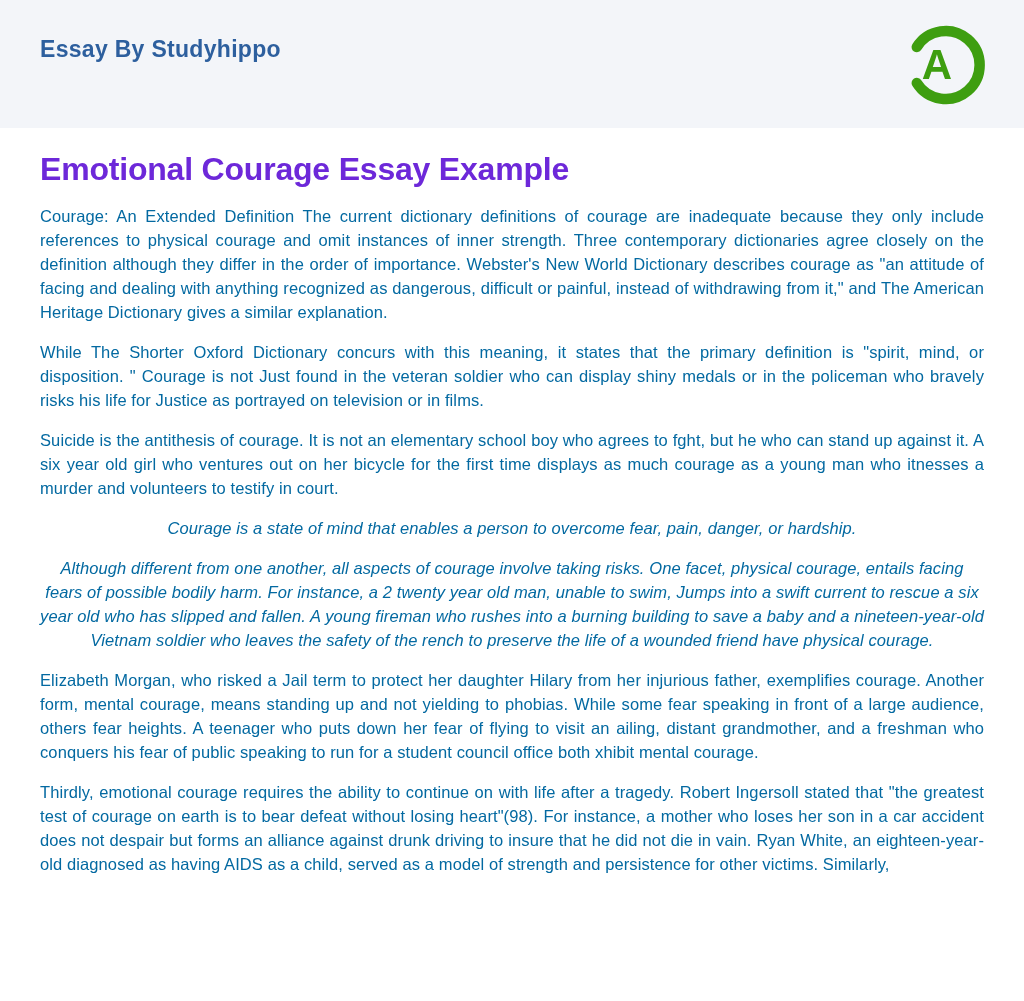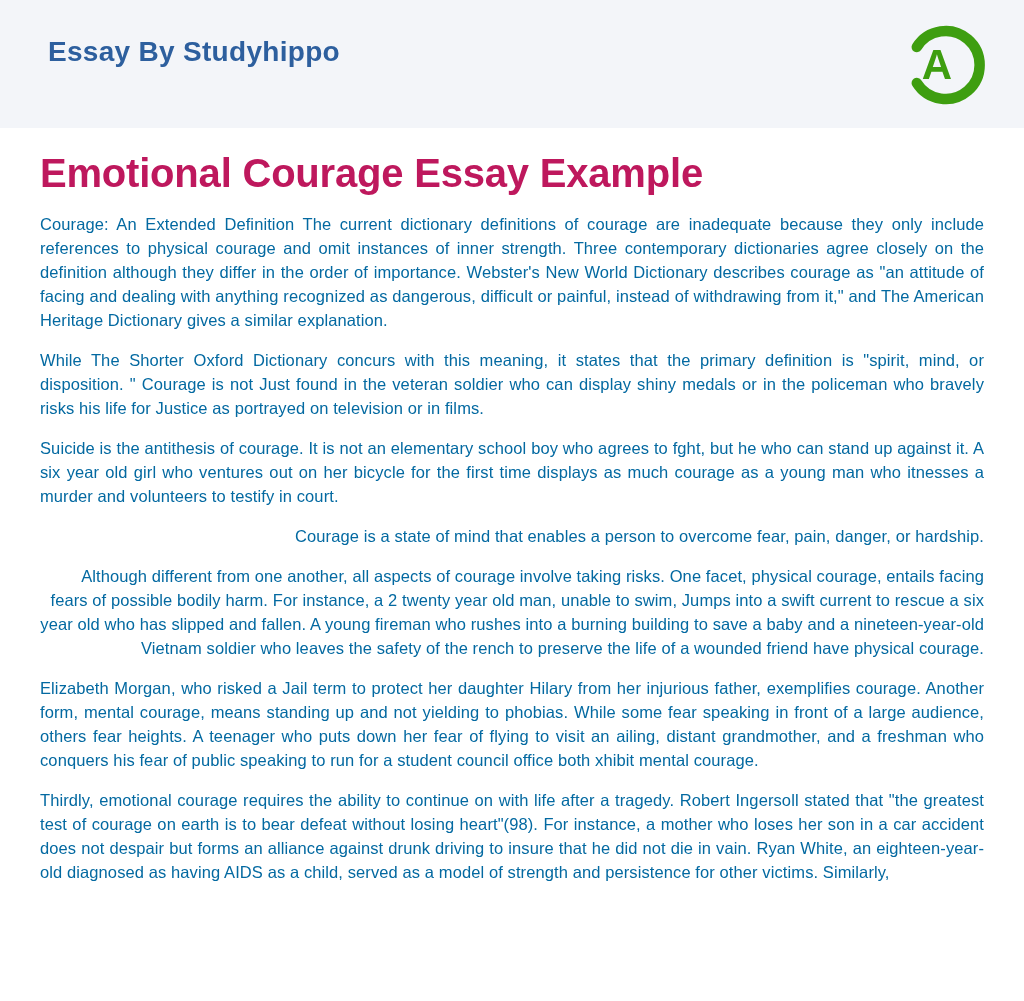--- a/index.html
+++ b/index.html
@@ -13,22 +13,22 @@
   }
 
   
   .page-header {
     position: relative;
     height: 128px;
     background: #f3f5f9;
     padding: 36px 40px 0 40px;
   }
   .site-name {
-    margin: 0 0 15px 8px;
-    font-size: 28px;
+    margin: 0 0 15px 0;
+    font-size: 23px;
     font-weight: bold;
     letter-spacing: 0.3px;
     color: #2d5f9e;
   }
   .page-url {
     font-size: 16px;
     color: #2d5f9e;
     text-decoration: none;
     letter-spacing: 0.2px;
   }
@@ -44,34 +44,34 @@
     font-weight: bold;
     font-size: 42px;
   }
 
   
   .article {
     padding: 0 40px;
   }
   .article-title {
     margin: 23px 0 16px 0;
-    font-size: 40px;
+    font-size: 32px;
     font-weight: 800;
     letter-spacing: -0.2px;
-    color: #be185d;
+    color: #6d28d9;
   }
   .para {
     margin: 0 0 16px 0;
     font-size: 16.5px;
     line-height: 24px;
     color: #0369a1;
     letter-spacing: 0.1px;
   }
   .para.justify { text-align: justify; }
-  .para.left { text-align: right; }
+  .para.left { text-align: center; font-style: italic; }
 </style>
 </head>
 <body>
 
 <header class="page-header">
   <h2 class="site-name">Essay By Studyhippo</h2>
 
   <svg class="logo" viewBox="0 0 92 92" aria-hidden="true">
     <path d="M 16.8 64 A 34 34 0 1 0 16.8 28" fill="none" stroke="#3e9e10" stroke-width="10.5" stroke-linecap="round"></path>
     <text x="37" y="60" text-anchor="middle" fill="#3e9e10">A</text>

